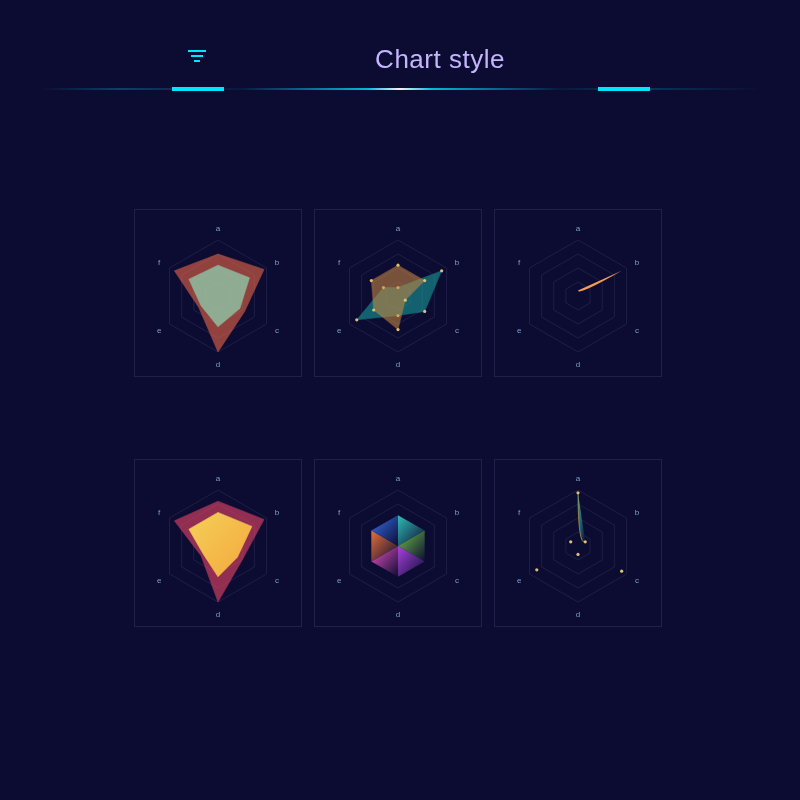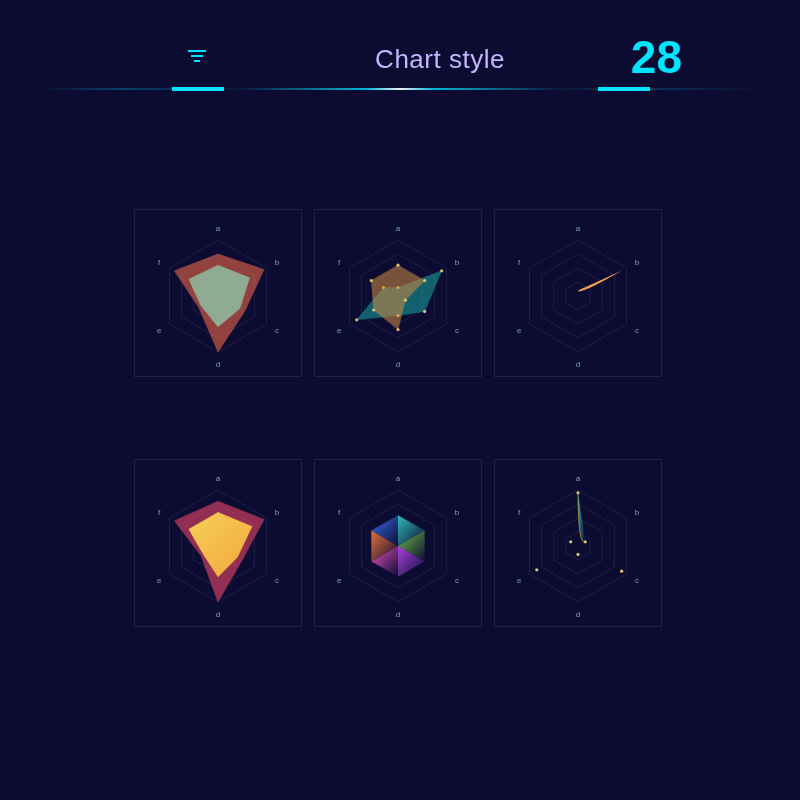--- a/index.html
+++ b/index.html
@@ -37,21 +37,20 @@
 <body>
 
 <div class="page">
   <div class="header">
     <div class="filter-icon">
         <span></span>
         <span></span>
         <span></span>
       </div>
     <div class="title">Chart style</div>
-    <div class="count">28</div>
     <div class="hr-line"></div>
     <div class="tick left"></div>
     <div class="tick right"></div>
   </div>
 
   <div class="grid">
     <div class="cell">
         <svg viewBox="0 0 166 166" id="c1">
           <polygon points="83,72 95.12435565298215,79 95.12435565298215,93 83,100 70.87564434701787,93 70.87564434701785,79" fill="none" stroke="#25254f" stroke-width="0.7"></polygon>
           <polygon points="83,58 107.24871130596428,72 107.24871130596429,100 83,114 58.75128869403572,100.00000000000001 58.75128869403572,72" fill="none" stroke="#25254f" stroke-width="0.7"></polygon>

